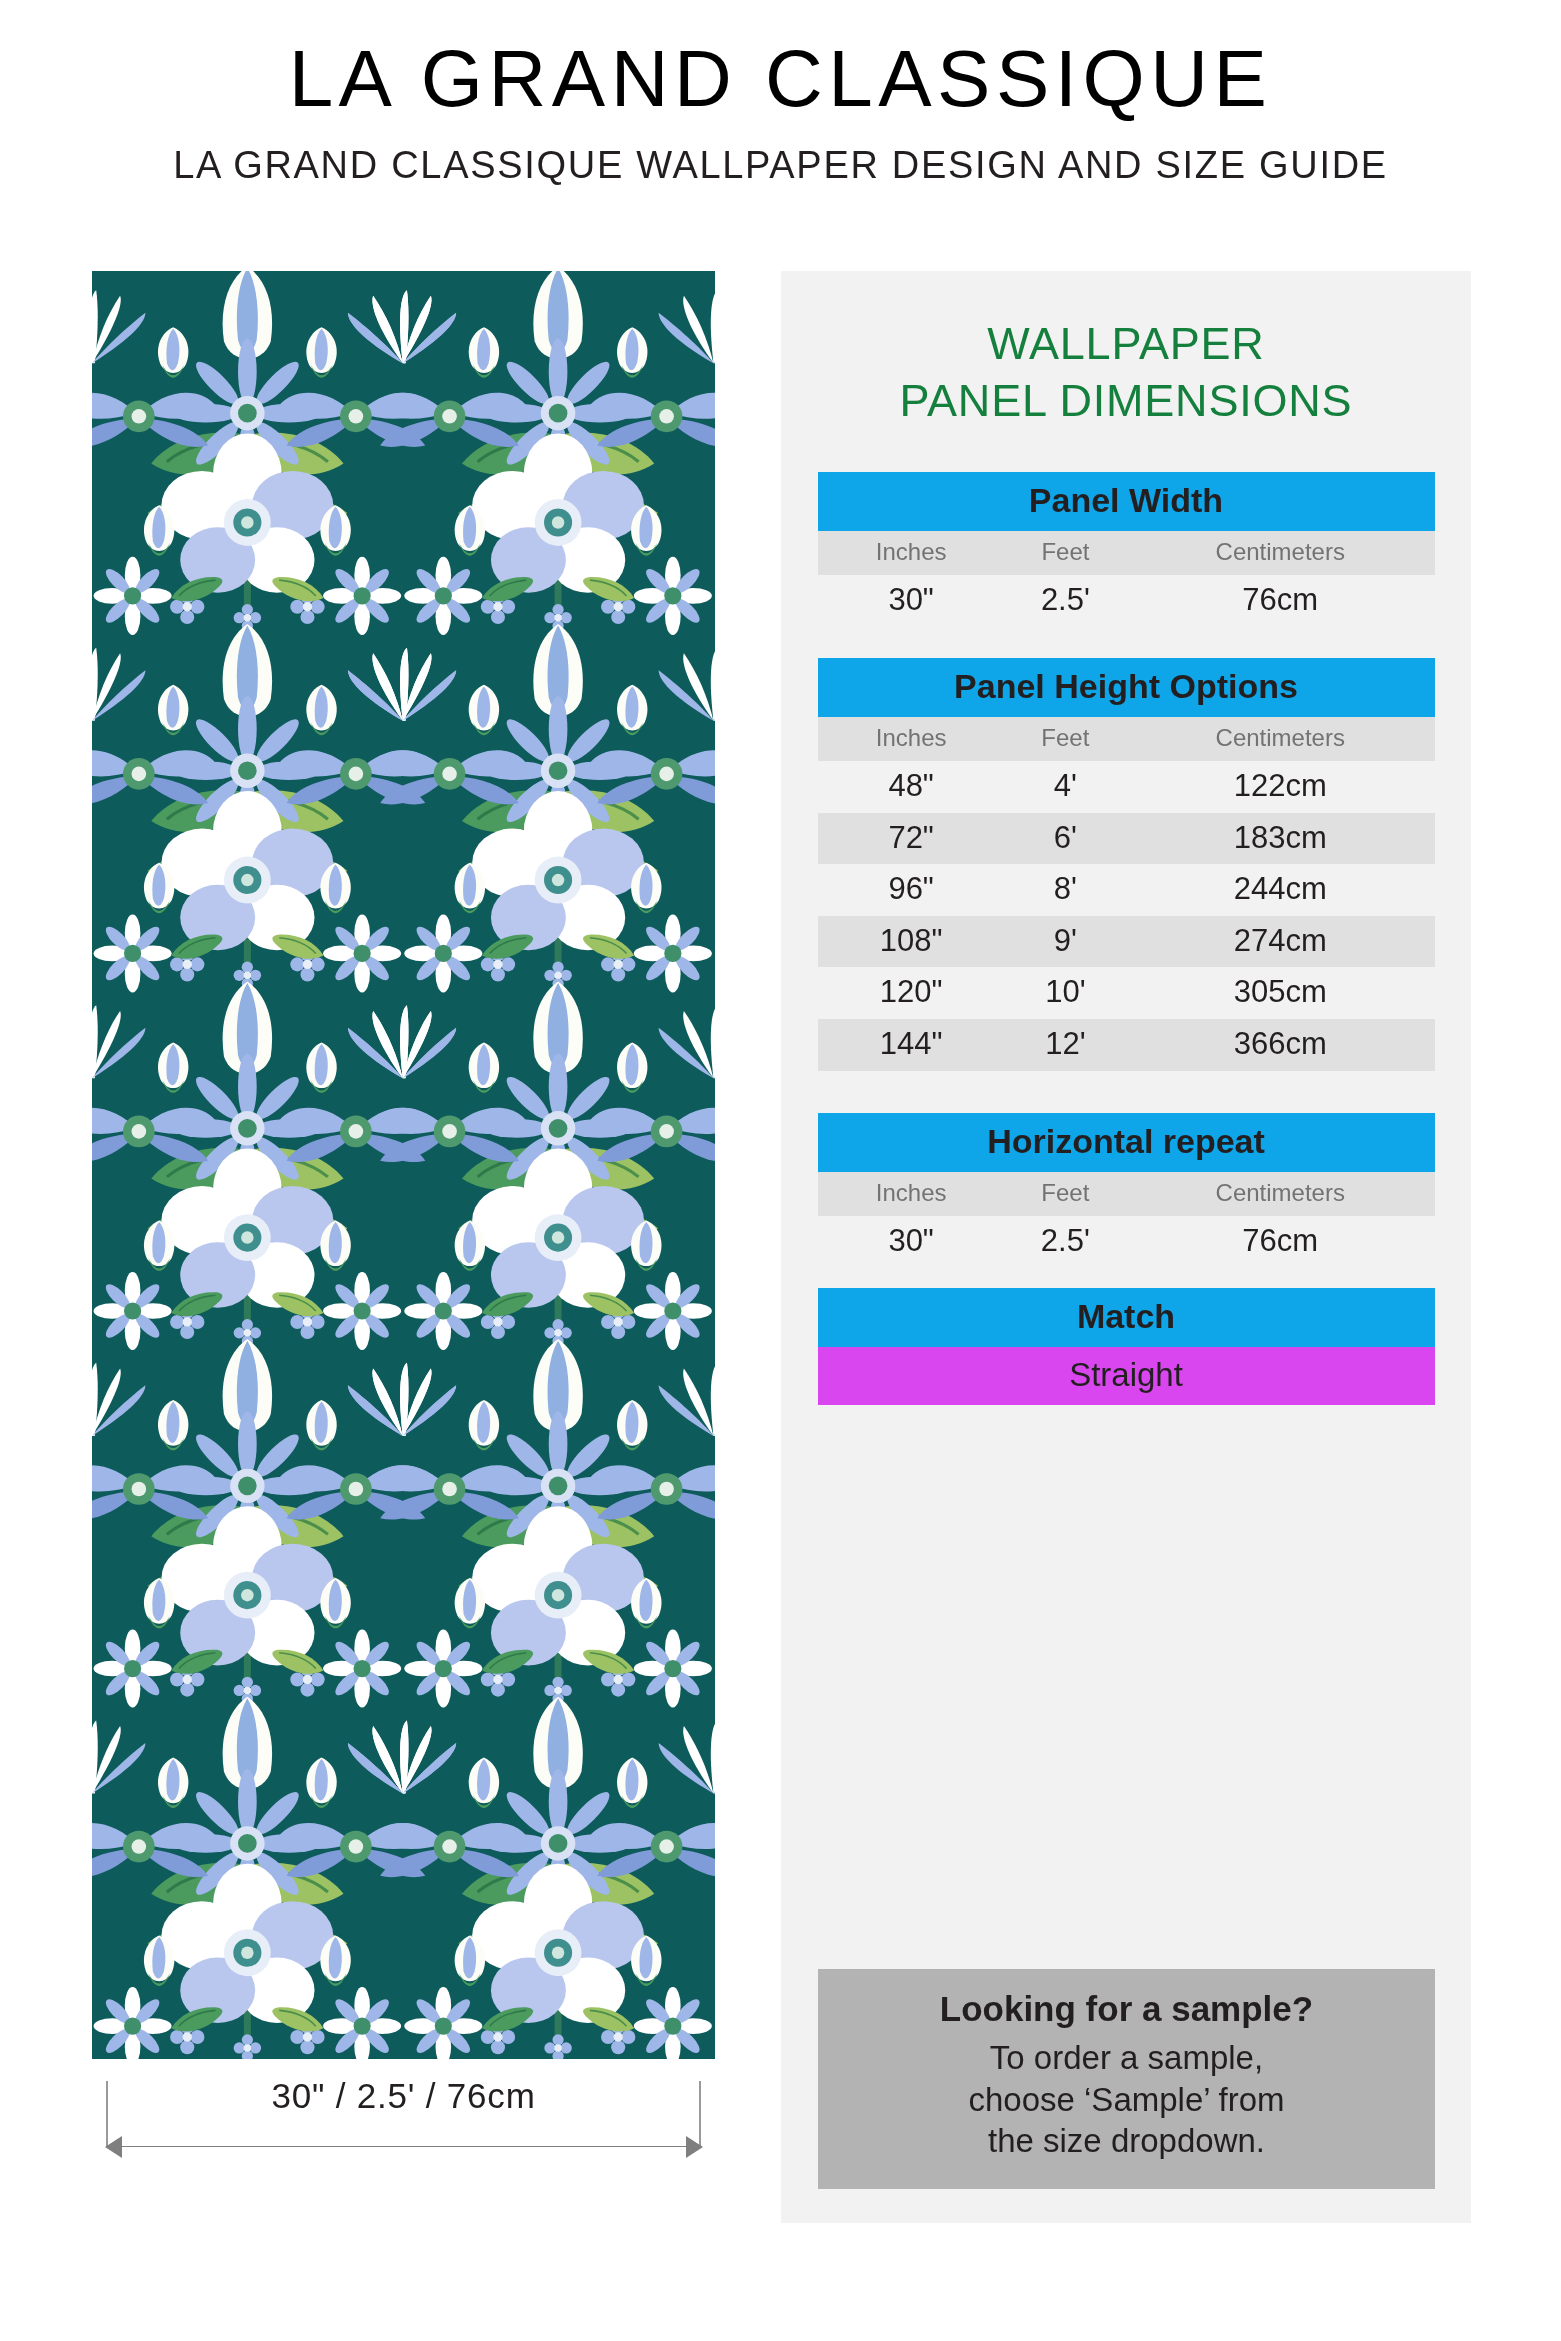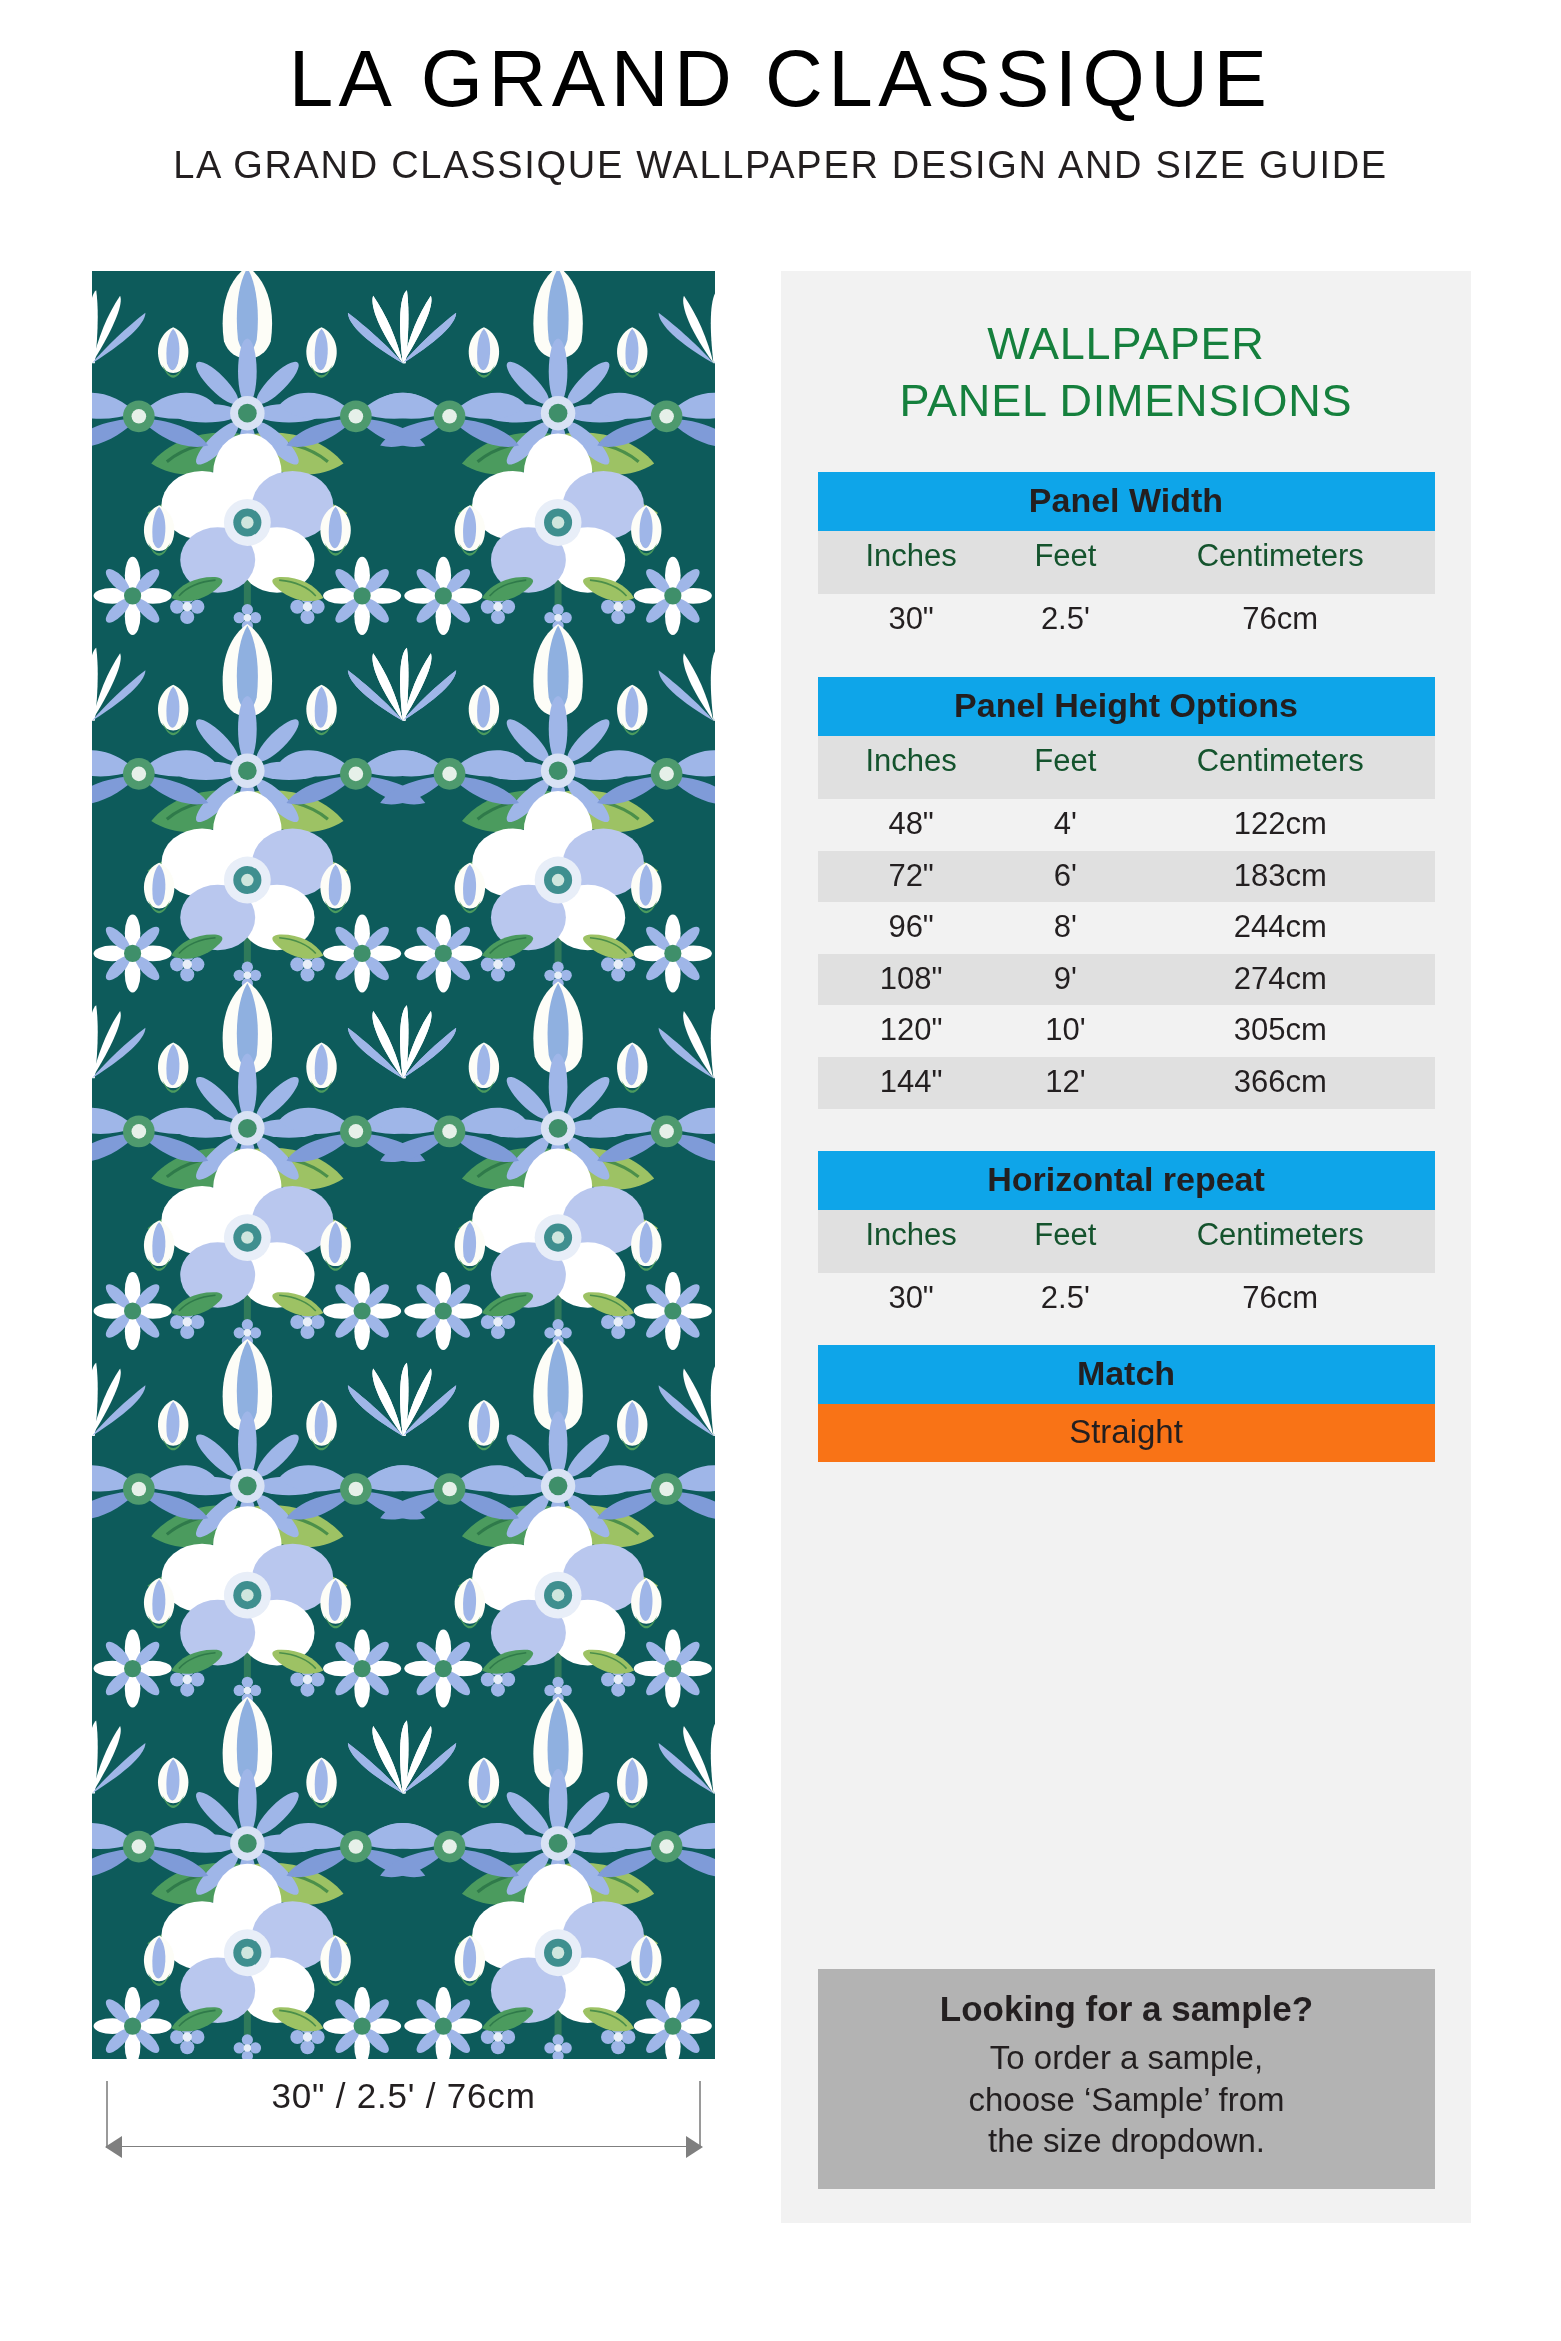--- a/index.html
+++ b/index.html
@@ -140,41 +140,41 @@
     background: #0ea5e9;
     text-align: center;
     font-size: 34px;
     font-weight: bold;
     padding: 9.4px 0 11px;
     color: #231f20;
   }
   .tbl .hdr td {
     background: #e0e0e0;
     text-align: center;
-    font-size: 31px;
+    font-size: 24px;
     font-weight: 300;
-    padding: 7px 0 20px;
-    color: #14532d;
+    padding: 7px 0 9px;
+    color: #737373;
   }
   .tbl td.c {
     text-align: center;
     font-size: 31px;
     font-weight: 300;
     padding: 7px 0 8.6px;
     color: #231f20;
   }
   .row-alt td { background: #e0e0e0; }
   .row-plain td { background: transparent; }
 
   .col-in   { width: 187px; }
   .col-ft   { width: 121px; }
   .col-cm   { width: 308px; }
 
   .match-value {
-    background: #f97316;
+    background: #d946ef;
     text-align: center;
     font-size: 33px;
     font-weight: 300;
     padding: 9.4px 0 11px;
   }
 
   
   .sample-box {
     position: absolute;
     left: 37px;

